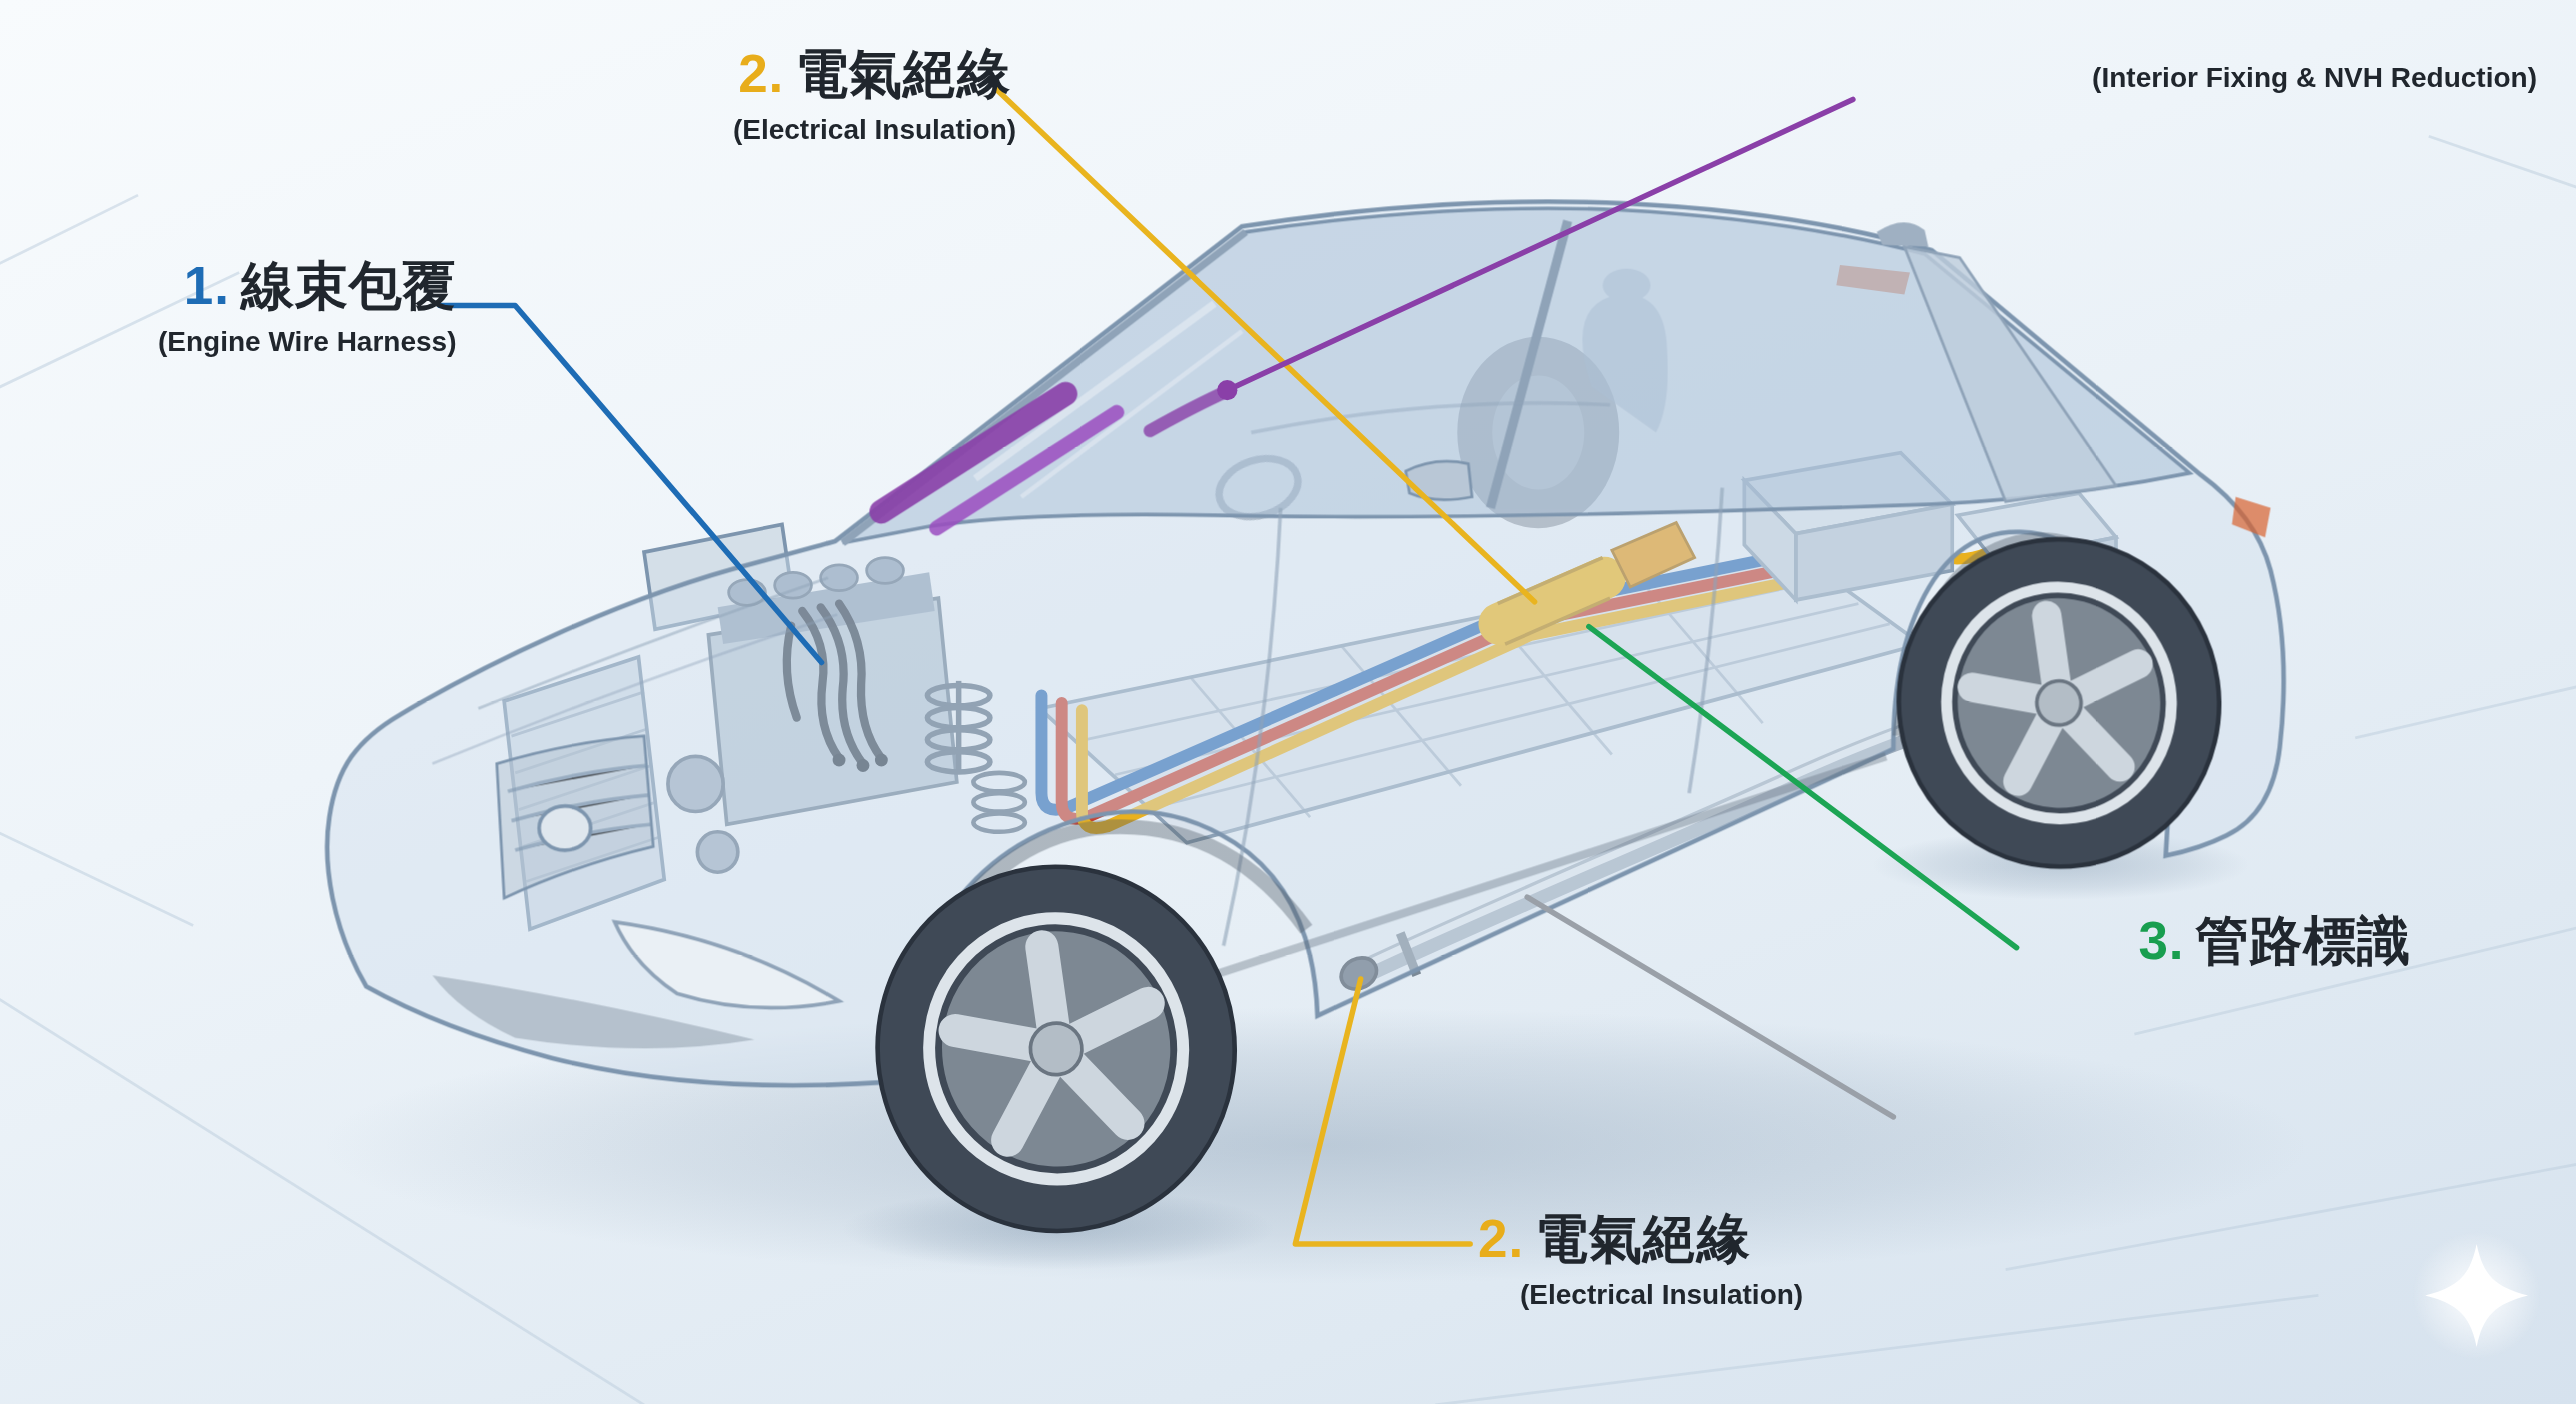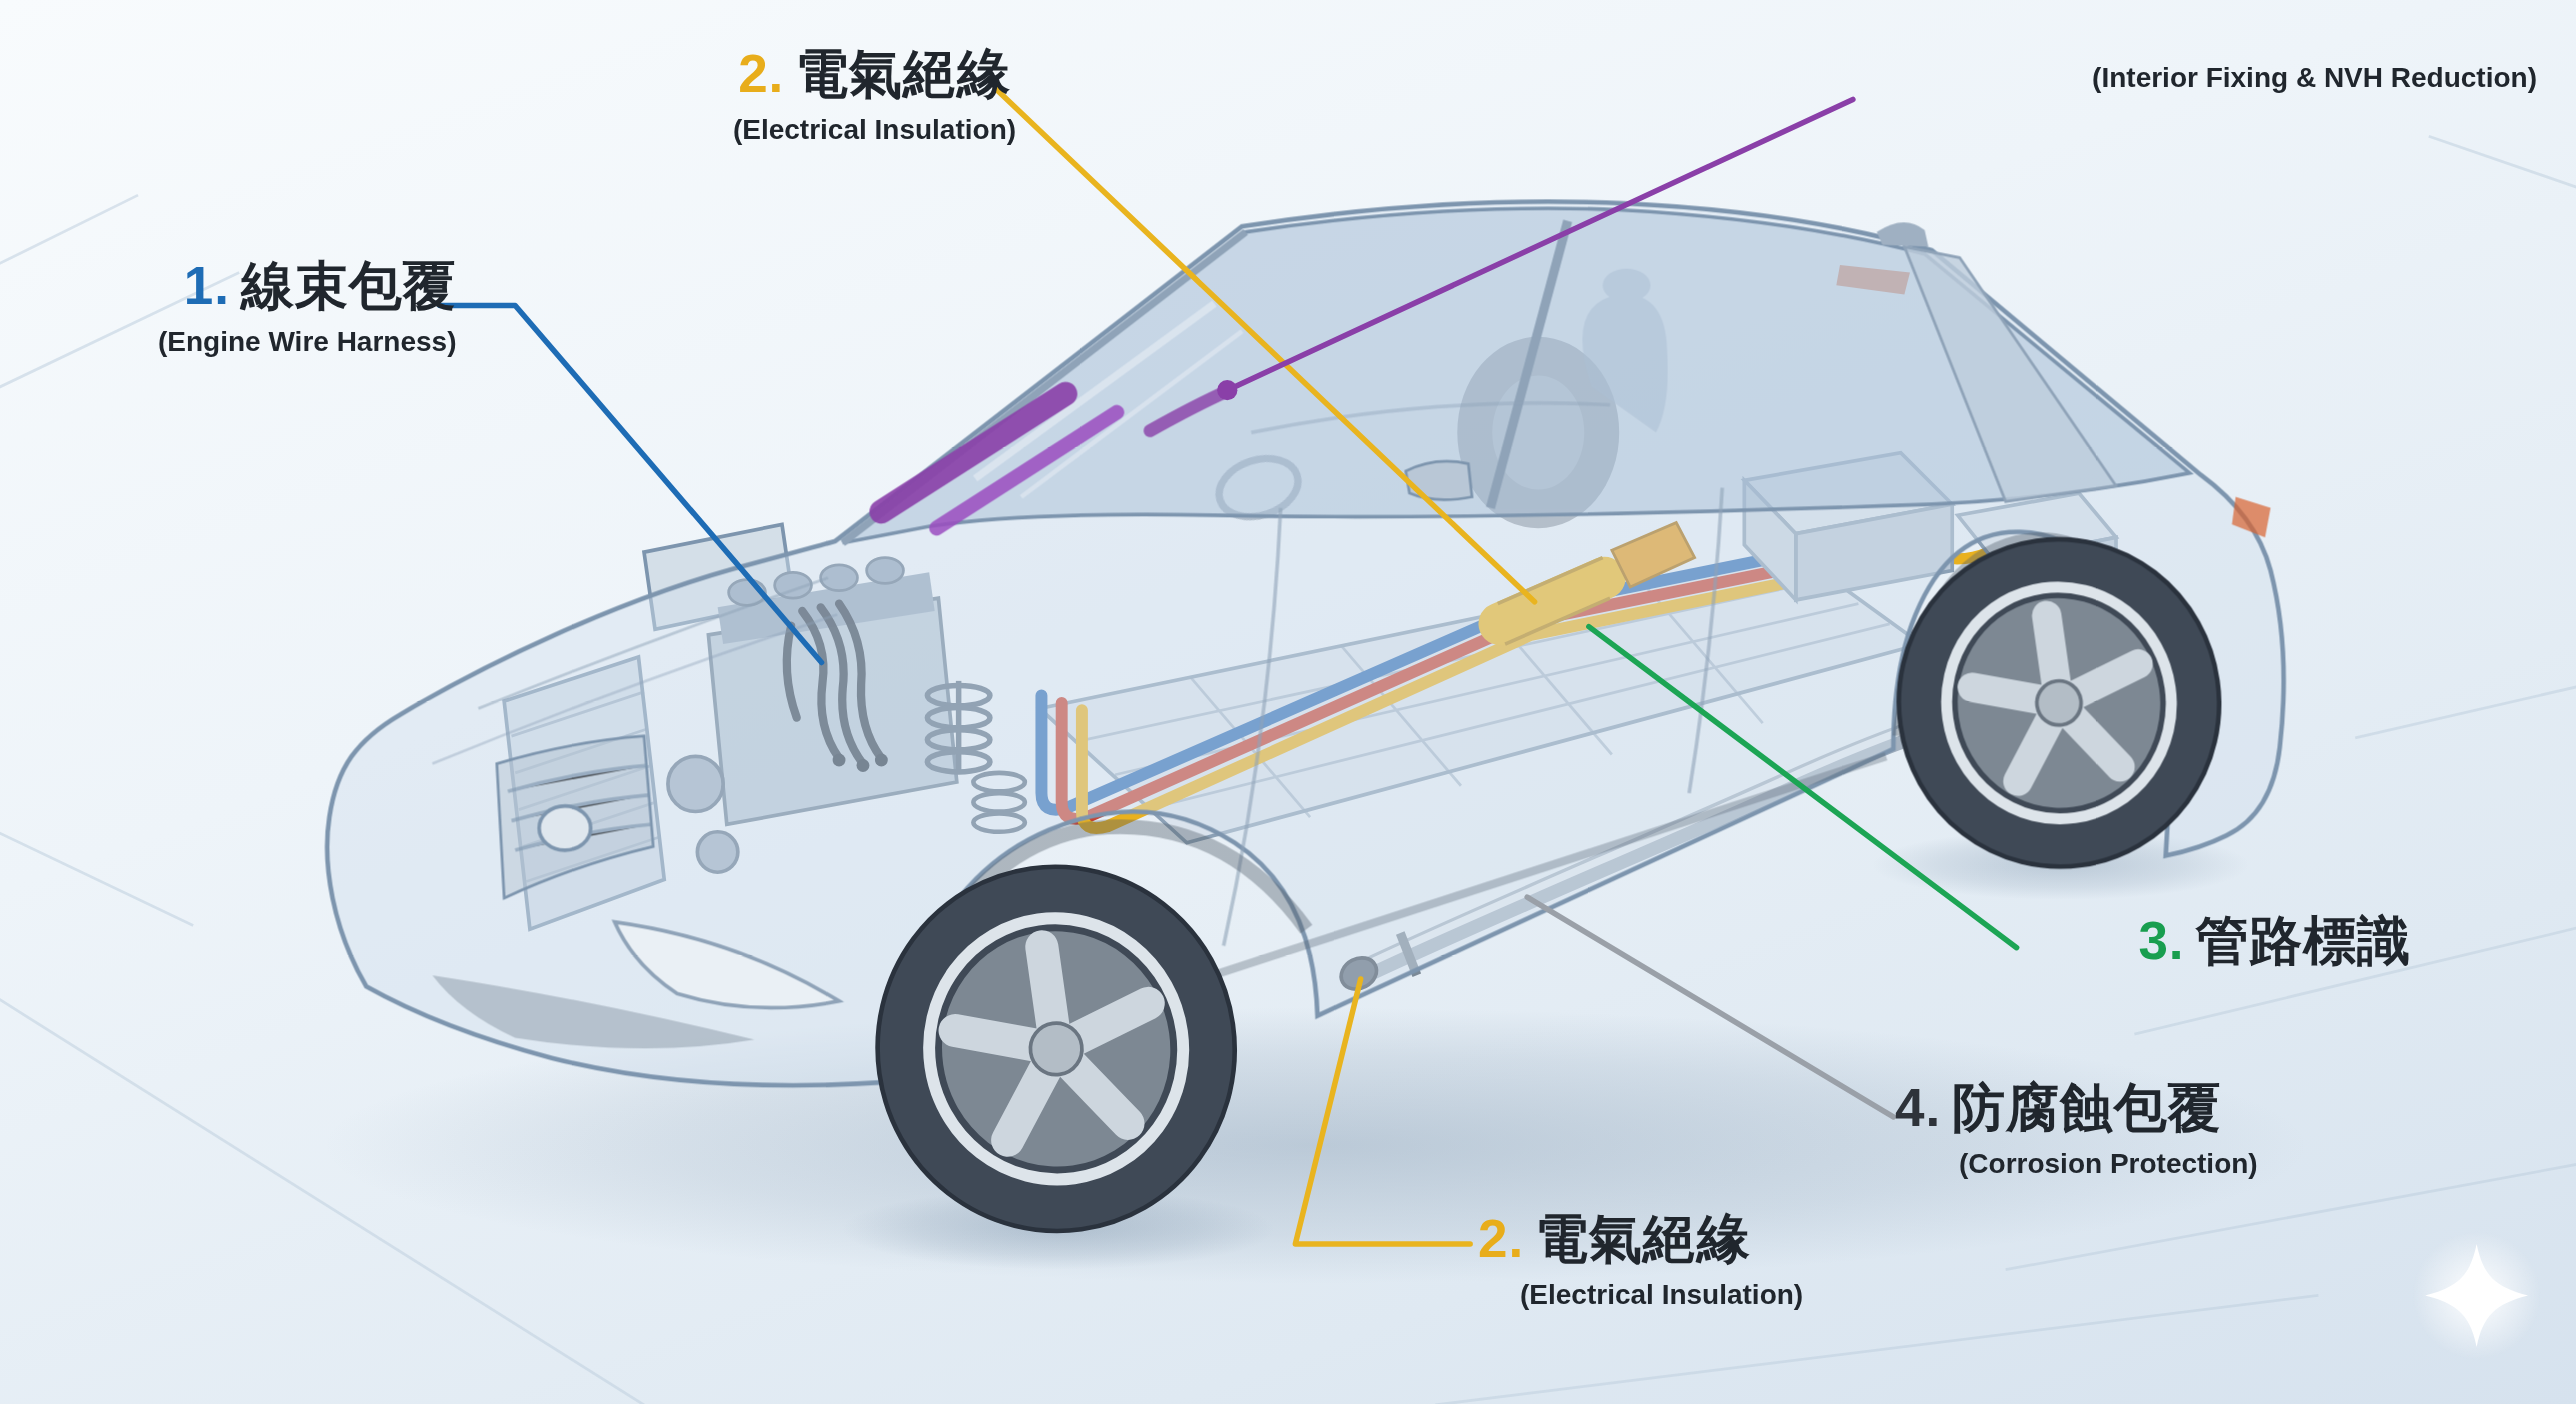--- a/index.html
+++ b/index.html
@@ -306,26 +306,20 @@
   <div class="callout-label" id="lbl-nvh">
     <div class="l-en">(Interior Fixing &amp; NVH Reduction)</div>
   </div>
 
   <div class="callout-label" id="lbl-pipe">
     <div class="l-title">
       <span class="l-num" style="color: rgb(24, 158, 79);">3.</span><span class="l-zh">管路標識</span>
     </div>
   </div>
 
-  <div class="callout-label" id="lbl-corr">
-    <div class="l-title">
-      <span class="l-num" style="color: rgb(46, 51, 58);">4.</span><span class="l-zh">防腐蝕包覆</span>
-    </div>
-    <div class="l-en">(Corrosion Protection)</div>
-  </div>
 
   <div class="callout-label" id="lbl-ins-bot">
     <div class="l-title">
       <span class="l-num" style="color: rgb(232, 173, 27);">2.</span><span class="l-zh">電氣絕緣</span>
     </div>
     <div class="l-en">(Electrical Insulation)</div>
   </div>
 
 </div>
 

